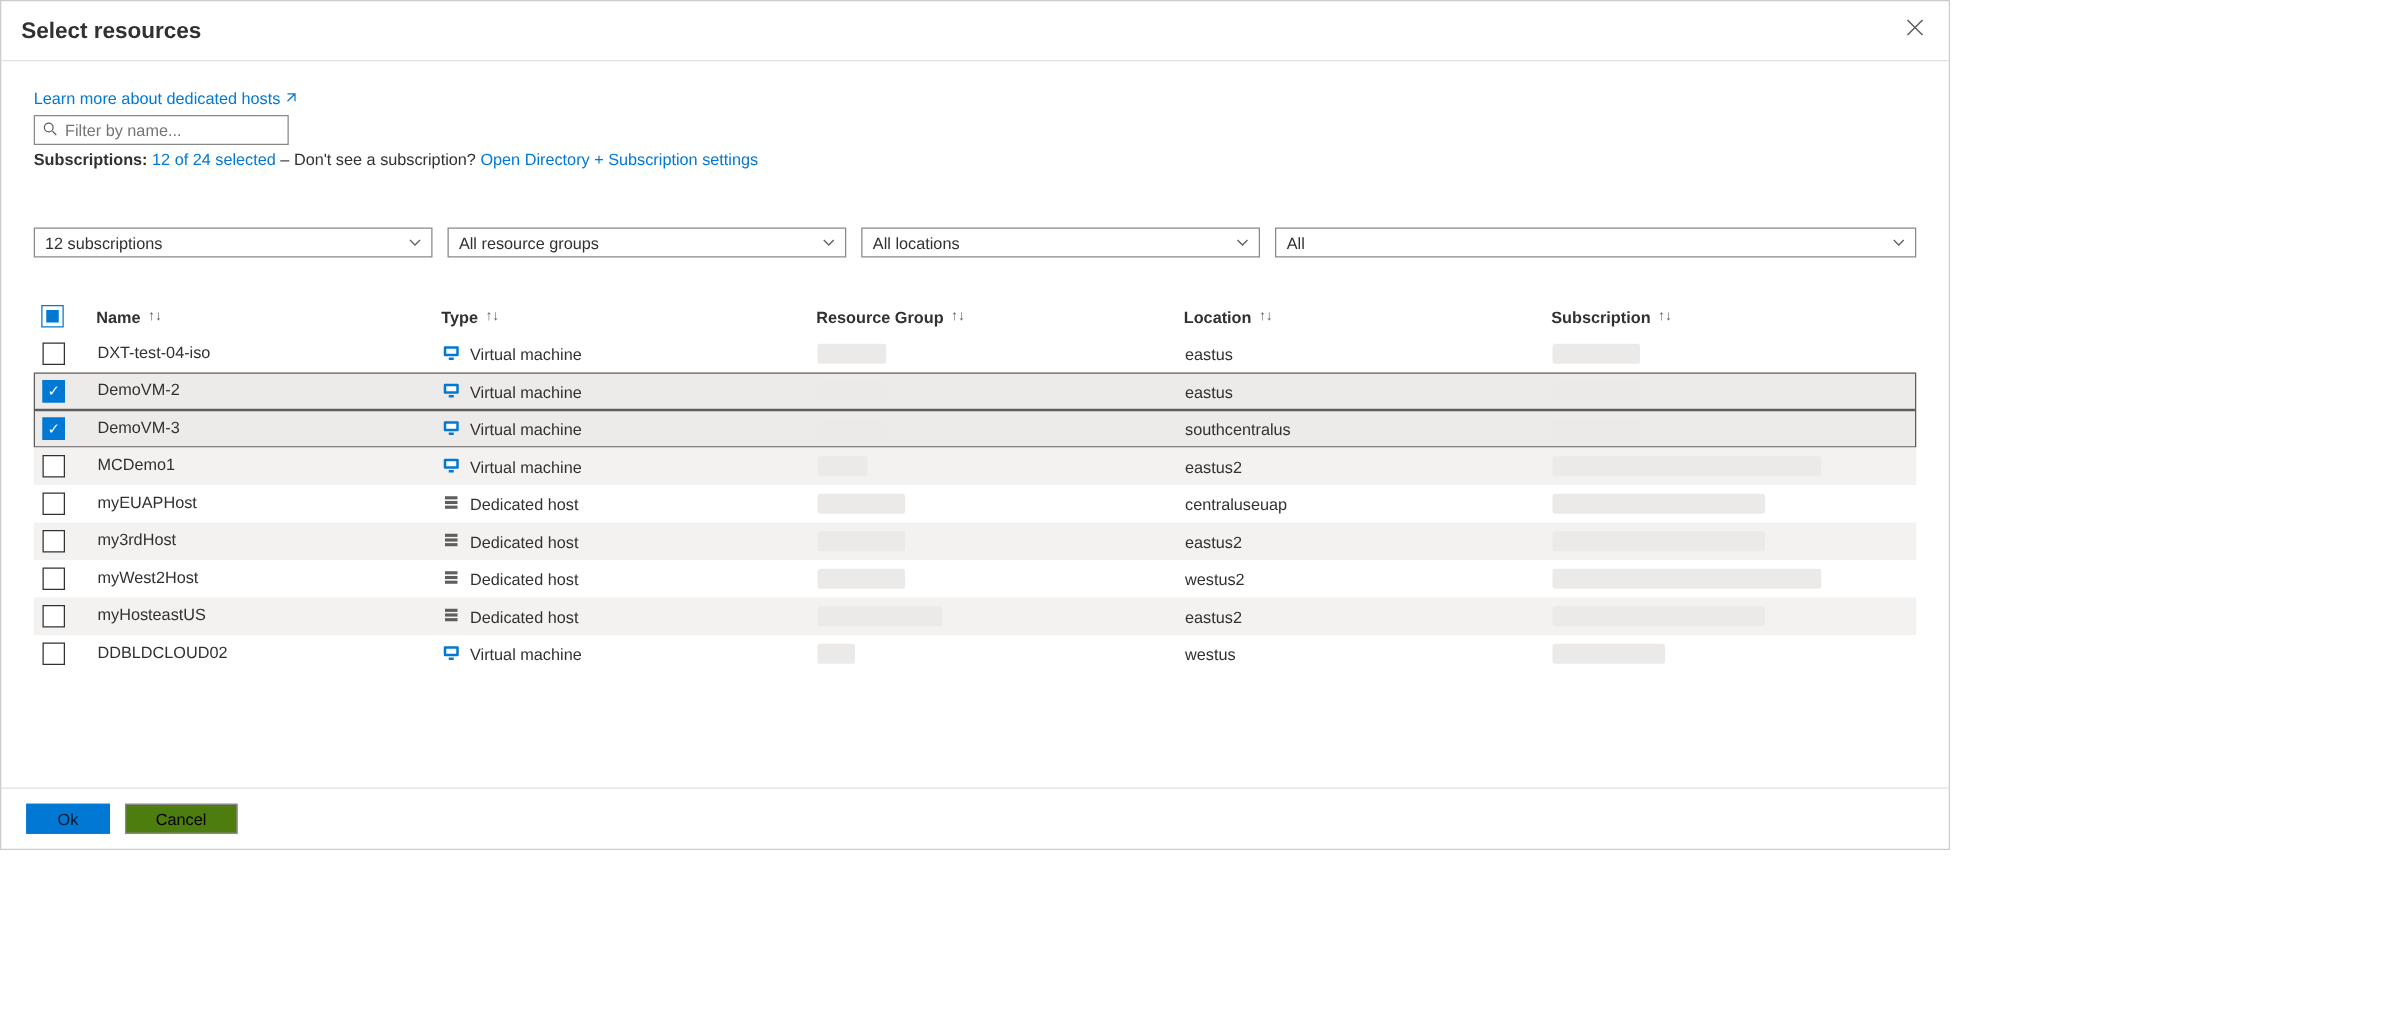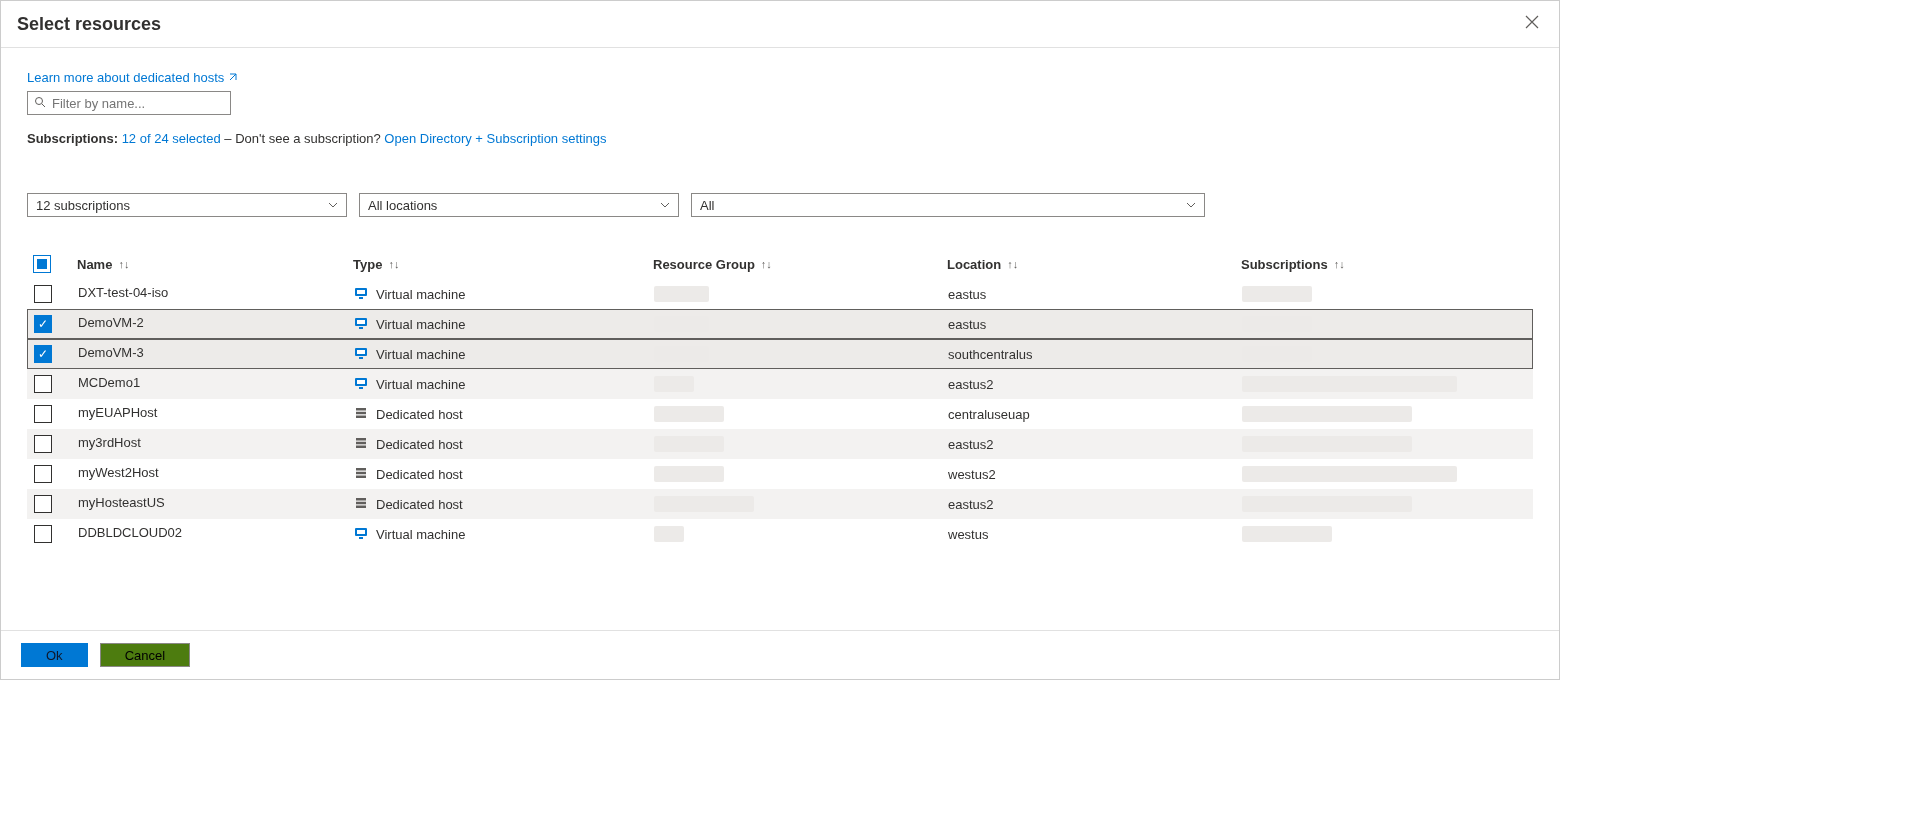--- a/index.html
+++ b/index.html
@@ -9,21 +9,21 @@
     .header-title { font-size: 18px; font-weight: 600; }
     .close-btn { cursor: pointer; font-size: 16px; color: #605e5c; padding: 4px; }
     .content { padding: 22px 26px 10px 26px; flex: 1; overflow: auto; }
     .intro { font-size: 13px; color: #323130; margin-bottom: 16px; }
     .link { color: #0078d4; cursor: pointer; display: inline-flex; align-items: center; gap: 4px; }
     .link-row { margin-bottom: 2px; font-size: 13px; }
     .ext-icon { display: inline-block; }
     .search-box { margin-top: 6px; border: 1px solid #8a8886; width: 204px; height: 24px; display: flex; align-items: center; padding: 0 6px; gap: 6px; }
     .search-box input { border: none; outline: none; flex: 1; font-size: 13px; color: #605e5c; }
     .search-icon { color: #605e5c; }
-    .subs-line { margin-top: 16px; font-size: 13px; }
+    .subs-line { margin-top: 4px; font-size: 13px; }
     .subs-line .bold { font-weight: 600; }
     .dropdowns { display: flex; gap: 12px; margin-top: 8px; }
     .dropdown { border: 1px solid #8a8886; height: 24px; display: flex; align-items: center; justify-content: space-between; padding: 0 8px; cursor: pointer; font-size: 13px; margin-top: 39px; }
     .dd1 { width: 320px; } .dd2 { width: 320px; } .dd3 { width: 320px; } .dd4 { width: 514px; }
     .chev { color: #605e5c; }
     .grid { margin-top: 32px; }
     .grid-header, .grid-row { display: grid; grid-template-columns: 320px 300px 294px 294px 300px; align-items: center; height: 30px; padding-left: 6px; }
     .grid-header { font-weight: 600; font-size: 13px; }
     .col-head { display: flex; align-items: center; gap: 6px; cursor: pointer; }
     .sort-icon { color: #605e5c; font-size: 11px; }
@@ -84,20 +84,26 @@
       <span class="link">Open Directory + Subscription settings</span>
     </div>
 
     <div class="dropdowns">
       <div class="dropdown dd1">
         <span>12 subscriptions</span>
         <span class="chev"><svg width="10" height="10" viewBox="0 0 10 10">
               <path d="M1 3 L5 7 L9 3" stroke="#605e5c" fill="none"></path>
             </svg></span>
       </div>
+      <div class="dropdown dd2">
+        <span>All resource groups</span>
+        <span class="chev"><svg width="10" height="10" viewBox="0 0 10 10">
+              <path d="M1 3 L5 7 L9 3" stroke="#605e5c" fill="none"></path>
+            </svg></span>
+      </div>
       <div class="dropdown dd3">
         <span>All locations</span>
         <span class="chev"><svg width="10" height="10" viewBox="0 0 10 10">
               <path d="M1 3 L5 7 L9 3" stroke="#605e5c" fill="none"></path>
             </svg></span>
       </div>
       <div class="dropdown dd4">
         <span>All</span>
         <span class="chev"><svg width="10" height="10" viewBox="0 0 10 10">
               <path d="M1 3 L5 7 L9 3" stroke="#605e5c" fill="none"></path>
@@ -120,21 +126,21 @@
         </div>
         <div class="col-head">
           <span>Resource Group</span>
           <span class="sort-icon">↑↓</span>
         </div>
         <div class="col-head">
           <span>Location</span>
           <span class="sort-icon">↑↓</span>
         </div>
         <div class="col-head">
-          <span>Subscriptions</span>
+          <span>Subscription</span>
           <span class="sort-icon">↑↓</span>
         </div>
       </div>
       <div id="grid-body">
           <div class="grid-row">
             <div class="name-cell">
               <div class="checkbox"></div>
               <span>DXT-test-04-iso</span>
             </div>
             <div class="type-cell">

